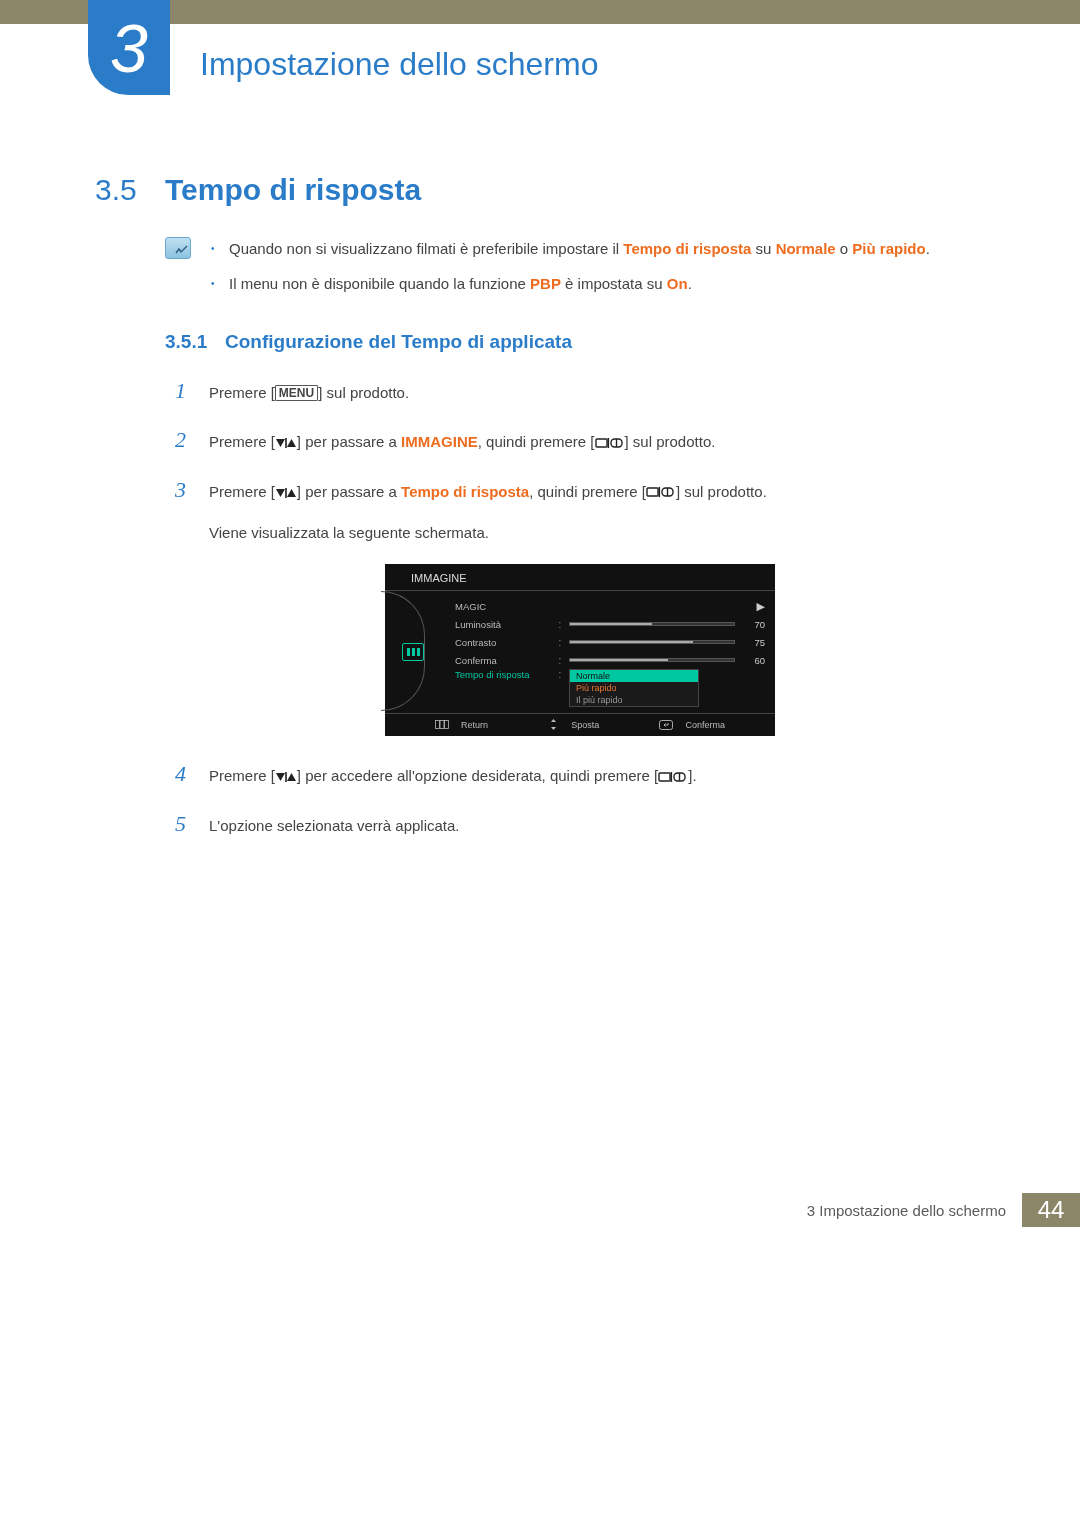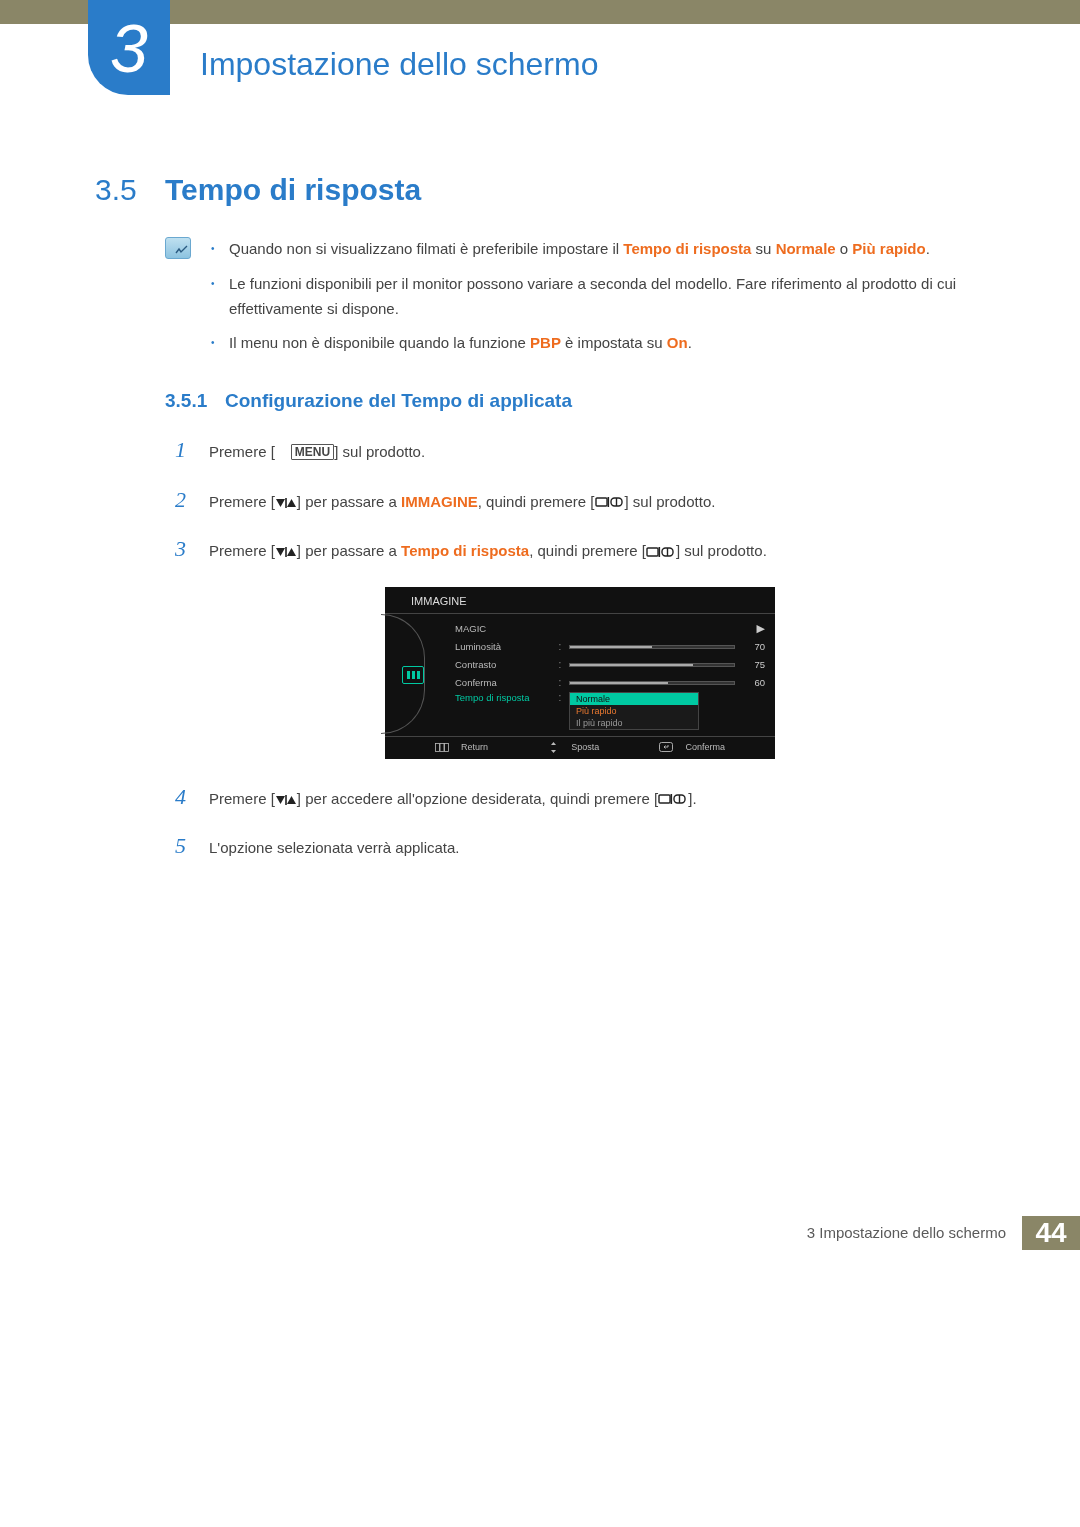--- a/index.html
+++ b/index.html
@@ -113,21 +113,20 @@
   .step-body { flex:1; color:#444;}
   .btn-label {
     border: 1px solid #555;
     padding: 0px 3px;
     font-size: 12px;
     font-weight: bold;
     border-radius:1px;
     display:inline-block;
     line-height:1.2;
     vertical-align: 1px;
-    margin-left: 16px;
   }
   .arrow-btns { display:inline-flex; vertical-align:middle; gap:0;}
   .arrow-btns svg { display:block;}
   .src-btns { display:inline-flex; vertical-align:middle; gap:0px;}
   .step-indent { margin: 4px 0 14px 114px; color:#444; line-height:1.8;}
 
   
   .osd {
     width: 390px;
     margin: 18px 0 18px 290px;
@@ -214,22 +213,22 @@
   .footer-text {
     color:#5a5a5a;
     font-size:15px;
     display:flex;
     align-items:center;
     padding-right:16px;
   }
   .footer-page {
     background:#8a8667;
     color:#fff;
-    font-size:28px;
-    font-weight:bold;
+    font-size:24px;
+    font-weight:normal;
     width:58px;
     height:34px;
     display:flex;
     align-items:center;
     justify-content:center;
   }
 </style>
 </head>
 <body>
 
@@ -253,21 +252,20 @@
       <div class="note-icon">
         <svg width="14" height="12" viewBox="0 0 14 12">
             <path d="M1 8 L4 4 L6 7 L12 1" stroke="#2a5a80" stroke-width="1.4" fill="none"></path>
           </svg>
       </div>
     </div>
     <div class="note-list">
       <div class="note-item">
         <span>Quando non si visualizzano filmati è preferibile impostare il </span><span class="bold-orange">Tempo di risposta</span><span> su </span><span class="bold-orange">Normale</span><span> o </span><span class="bold-orange">Più rapido</span><span>.</span>
       </div>
-      <div class="note-item">Le funzioni disponibili per il monitor possono variare a seconda del modello. Fare riferimento al prodotto di cui effettivamente si dispone.</div>
       <div class="note-item">
         <span>Il menu non è disponibile quando la funzione </span><span class="bold-orange">PBP</span><span> è impostata su </span><span class="bold-orange">On</span><span>.</span>
       </div>
     </div>
   </div>
 
   <div class="subsection-row">
     <div class="subsection-num">3.5.1</div>
     <div class="subsection-title">Configurazione del Tempo di applicata</div>
   </div>
@@ -312,20 +310,21 @@
           <svg width="30" height="13">
             <rect x="1" y="2" width="11" height="8" rx="1" fill="none" stroke="#222" stroke-width="1.4"></rect>
             <rect x="12.5" y="1" width="1.6" height="10" fill="#222"></rect>
             <rect x="16" y="2" width="11" height="8" rx="3.5" fill="none" stroke="#222" stroke-width="1.4"></rect>
             <line x1="21.5" y1="2" x2="21.5" y2="10" stroke="#222" stroke-width="1.4"></line>
           </svg>
         </span><span>] sul prodotto.</span>
     </div>
   </div>
 
+  <div class="step-indent">Viene visualizzata la seguente schermata.</div>
 
   <div class="osd">
     <div class="osd-title">IMMAGINE</div>
     <div class="osd-body">
       <div class="osd-left">
         <div class="osd-arc"></div>
         <div class="osd-icon">
           <div class="osd-icon-bars">
               <span></span>
               <span></span>

